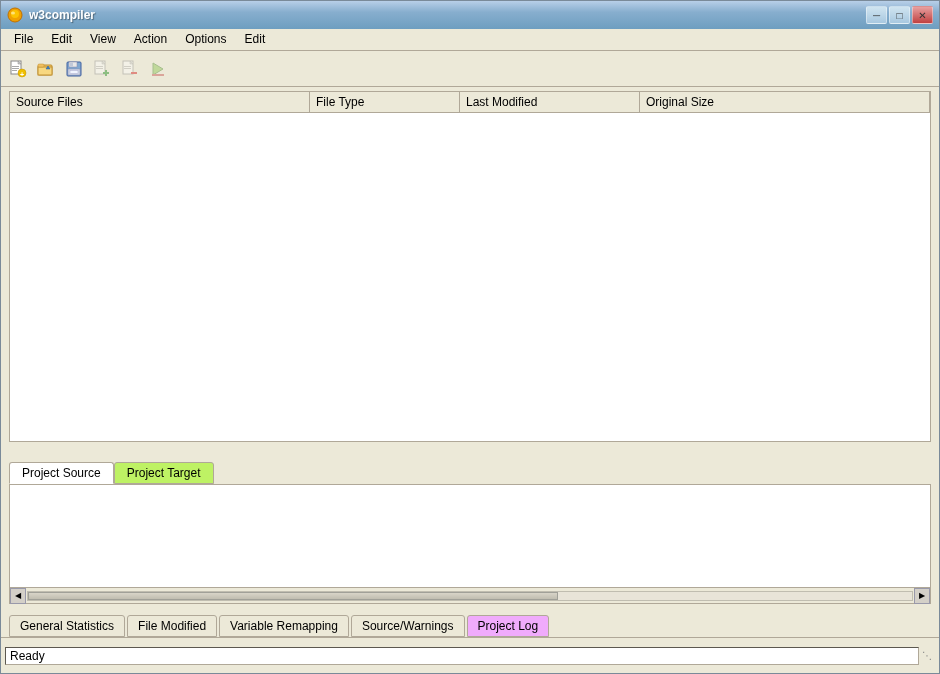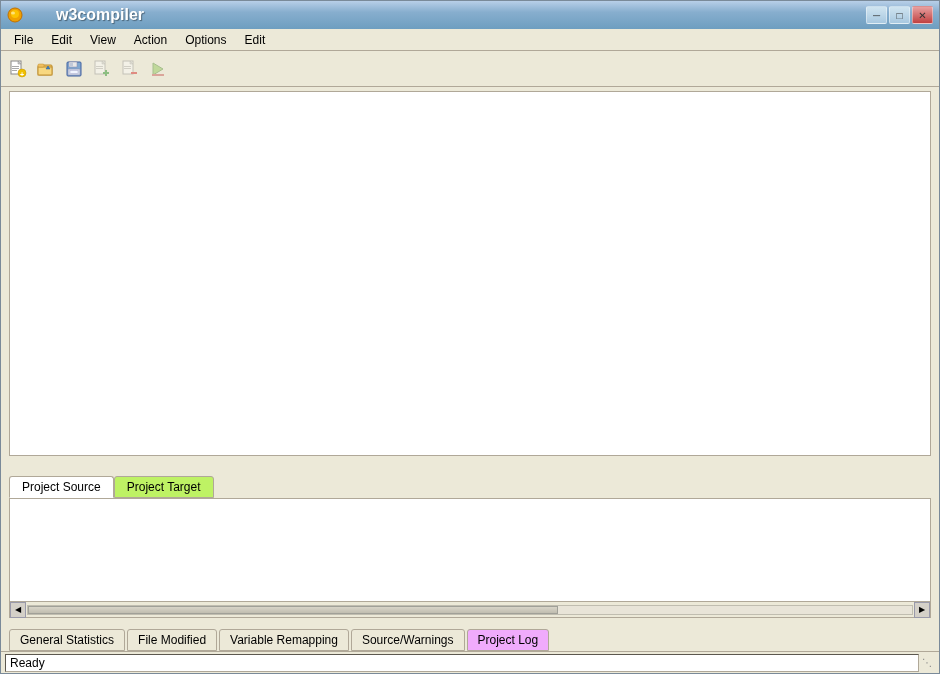--- a/index.html
+++ b/index.html
@@ -38,24 +38,23 @@
     }
 
     .title-bar-left {
       display: flex;
       align-items: center;
       gap: 6px;
     }
 
     .title-text {
       color: white;
-      font-size: 16px;
+      font-size: 12px;
       font-weight: bold;
       text-shadow: 1px 1px 1px rgba(0,0,0,0.4);
-      margin-left: 27px;
     }
 
     .title-buttons {
       display: flex;
       gap: 2px;
     }
 
     .title-btn {
       width: 21px;
       height: 18px;
@@ -72,21 +71,20 @@
 
     .title-btn.close-btn {
       background: linear-gradient(to bottom, #e8a0a0, #c04040);
     }
 
     
     .menu-bar {
       background: #ece9d8;
       height: 22px;
       display: flex;
-      align-items: center;
       padding: 0 4px;
       border-bottom: 1px solid #b0a898;
       flex-shrink: 0;
     }
 
     .menu-item {
       padding: 2px 8px;
       cursor: pointer;
       font-size: 12px;
       color: #000;
@@ -278,21 +276,21 @@
       margin-right: 2px;
     }
 
     .bottom-tab.active {
       background: #f0abfc;
       font-weight: normal;
     }
 
     
     .status-bar {
-      height: 22px;
+      height: 36px;
       background: #ece9d8;
       border-top: 1px solid #b0a898;
       display: flex;
       align-items: center;
       padding: 0 4px;
       flex-shrink: 0;
     }
 
     .status-text {
       flex: 1;
@@ -413,20 +411,26 @@
       <svg viewBox="0 0 18 18">
         <polygon points="4,3 14,9 4,15" fill="#80c040" stroke="#408020" stroke-width="1"></polygon>
         <line x1="3" y1="15" x2="15" y2="15" stroke="#c04040" stroke-width="2"></line>
       </svg>
     </div>
   </div>
 
   <div class="main-content">
 
     <div class="file-list-area">
+      <div class="file-list-header">
+        <div class="col-header col-source">Source Files</div>
+        <div class="col-header col-type">File Type</div>
+        <div class="col-header col-modified">Last Modified</div>
+        <div class="col-header col-size">Original Size</div>
+      </div>
       <div class="file-list-body"></div>
     </div>
 
     <div class="source-tabs">
       <div class="source-tab active">Project Source</div>
       <div class="source-tab">Project Target</div>
     </div>
 
     <div class="bottom-panel">
       <div class="bottom-content"></div>

